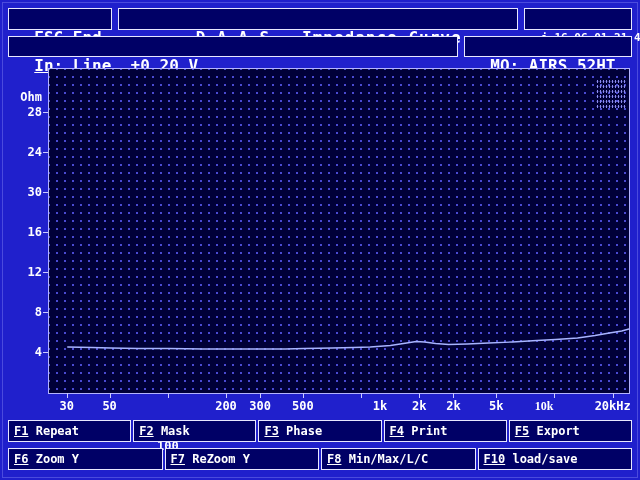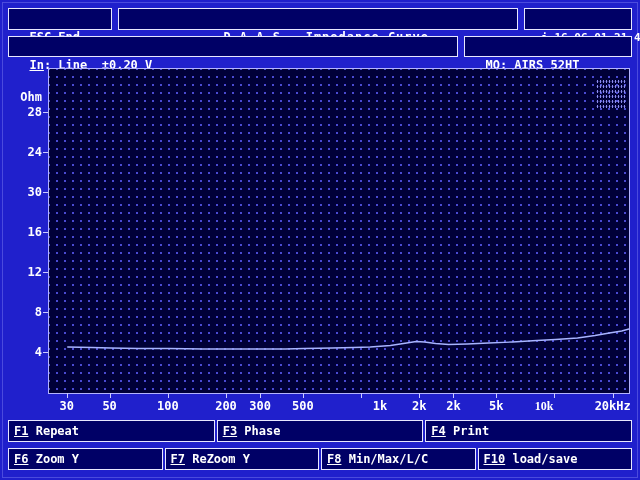--- a/index.html
+++ b/index.html
@@ -15,21 +15,21 @@
   .frame {
     position:absolute; inset:2px;
     border:1px solid #4b4bdd;
     pointer-events:none;
   }
   .box {
     position:absolute;
     background:#000066;
     border:1px solid #e8e8ff;
     box-sizing:border-box;
-    font-size:12px;
+    font-size:16px;
     line-height:19px;
     padding:0 6px;
     white-space:pre;
   }
   .hotkey { text-decoration:underline; }
   #title-box { text-align:center; letter-spacing:1px; }
   #plot {
     position:absolute; left:48px; top:68px;
     width:580px; height:324px;
     background-color:#000038;
@@ -111,21 +111,21 @@
     </div>
   <div id="plot">
     <svg width="580" height="324" viewBox="0 0 580 324">
       <polyline id="curve" fill="none" stroke-width="1.3" stroke-linejoin="round" stroke-linecap="round" stroke="#a8b4ff" points="18.7,278.0 42.9,278.5 61.6,279.0 89.9,279.5 119.8,279.5 153.9,280.0 178.0,280.0 212.1,280.0 236.2,280.0 255.0,279.5 283.2,279.0 304.3,278.5 321.2,278.0 341.4,276.5 357.7,274.0 367.1,272.5 375.5,273.0 386.7,274.5 399.6,275.5 418.3,275.0 439.4,274.0 463.6,273.0 487.8,271.5 506.5,270.5 528.5,269.0 546.0,266.5 560.4,264.0 572.7,262.0 580.0,260.0"></polyline>
     </svg>
     <div id="noise"></div>
   </div>
   <div id="xaxis">
       <div class="xlab" style="left: 66.7359px;">30</div>
       <div class="xlab" style="left: 109.627px;">50</div>
-      <div class="xlab" style="left: 167.826px;">100</div>
+      <div class="xlab" style="left: 167.826px; margin-top: 40px;">100</div>
       <div class="xlab" style="left: 226.025px;">200</div>
       <div class="xlab" style="left: 260.069px;">300</div>
       <div class="xlab" style="left: 302.96px;">500</div>
       <div class="xlab" style="left: 380px;">1k</div>
       <div class="xlab" style="left: 419.358px;">2k</div>
       <div class="xlab" style="left: 453.403px;">2k</div>
       <div class="xlab" style="left: 496.293px;">5k</div>
       <div class="xlab" style="left: 544px; font-family: Liberation Serif, serif;">10k</div>
       <div class="xlab" style="left: 612.692px;">20kHz</div>
     </div>
@@ -147,21 +147,23 @@
       <div class="xtickmark" style="left: 419.358px;"></div>
       <div class="xtickmark" style="left: 453.403px;"></div>
       <div class="xtickmark" style="left: 496.293px;"></div>
       <div class="xtickmark" style="left: 554.492px;"></div>
       <div class="xtickmark" style="left: 612.692px;"></div>
     </div>
 </div>
 
 <div class="fkrow" id="fk-row1">
     <div class="fkey"><span class="hotkey">F1</span><span> Repeat</span></div>
+    <div class="fkey"><span class="hotkey">F2</span><span> Mask</span></div>
     <div class="fkey"><span class="hotkey">F3</span><span> Phase</span></div>
     <div class="fkey"><span class="hotkey">F4</span><span> Print</span></div>
+    <div class="fkey"><span class="hotkey">F5</span><span> Export</span></div>
   </div>
 <div class="fkrow" id="fk-row2">
     <div class="fkey"><span class="hotkey">F6</span><span> Zoom Y</span></div>
     <div class="fkey"><span class="hotkey">F7</span><span> ReZoom Y</span></div>
     <div class="fkey"><span class="hotkey">F8</span><span> Min/Max/L/C</span></div>
     <div class="fkey"><span class="hotkey">F10</span><span> load/save</span></div>
   </div>
 
 </body></html>

